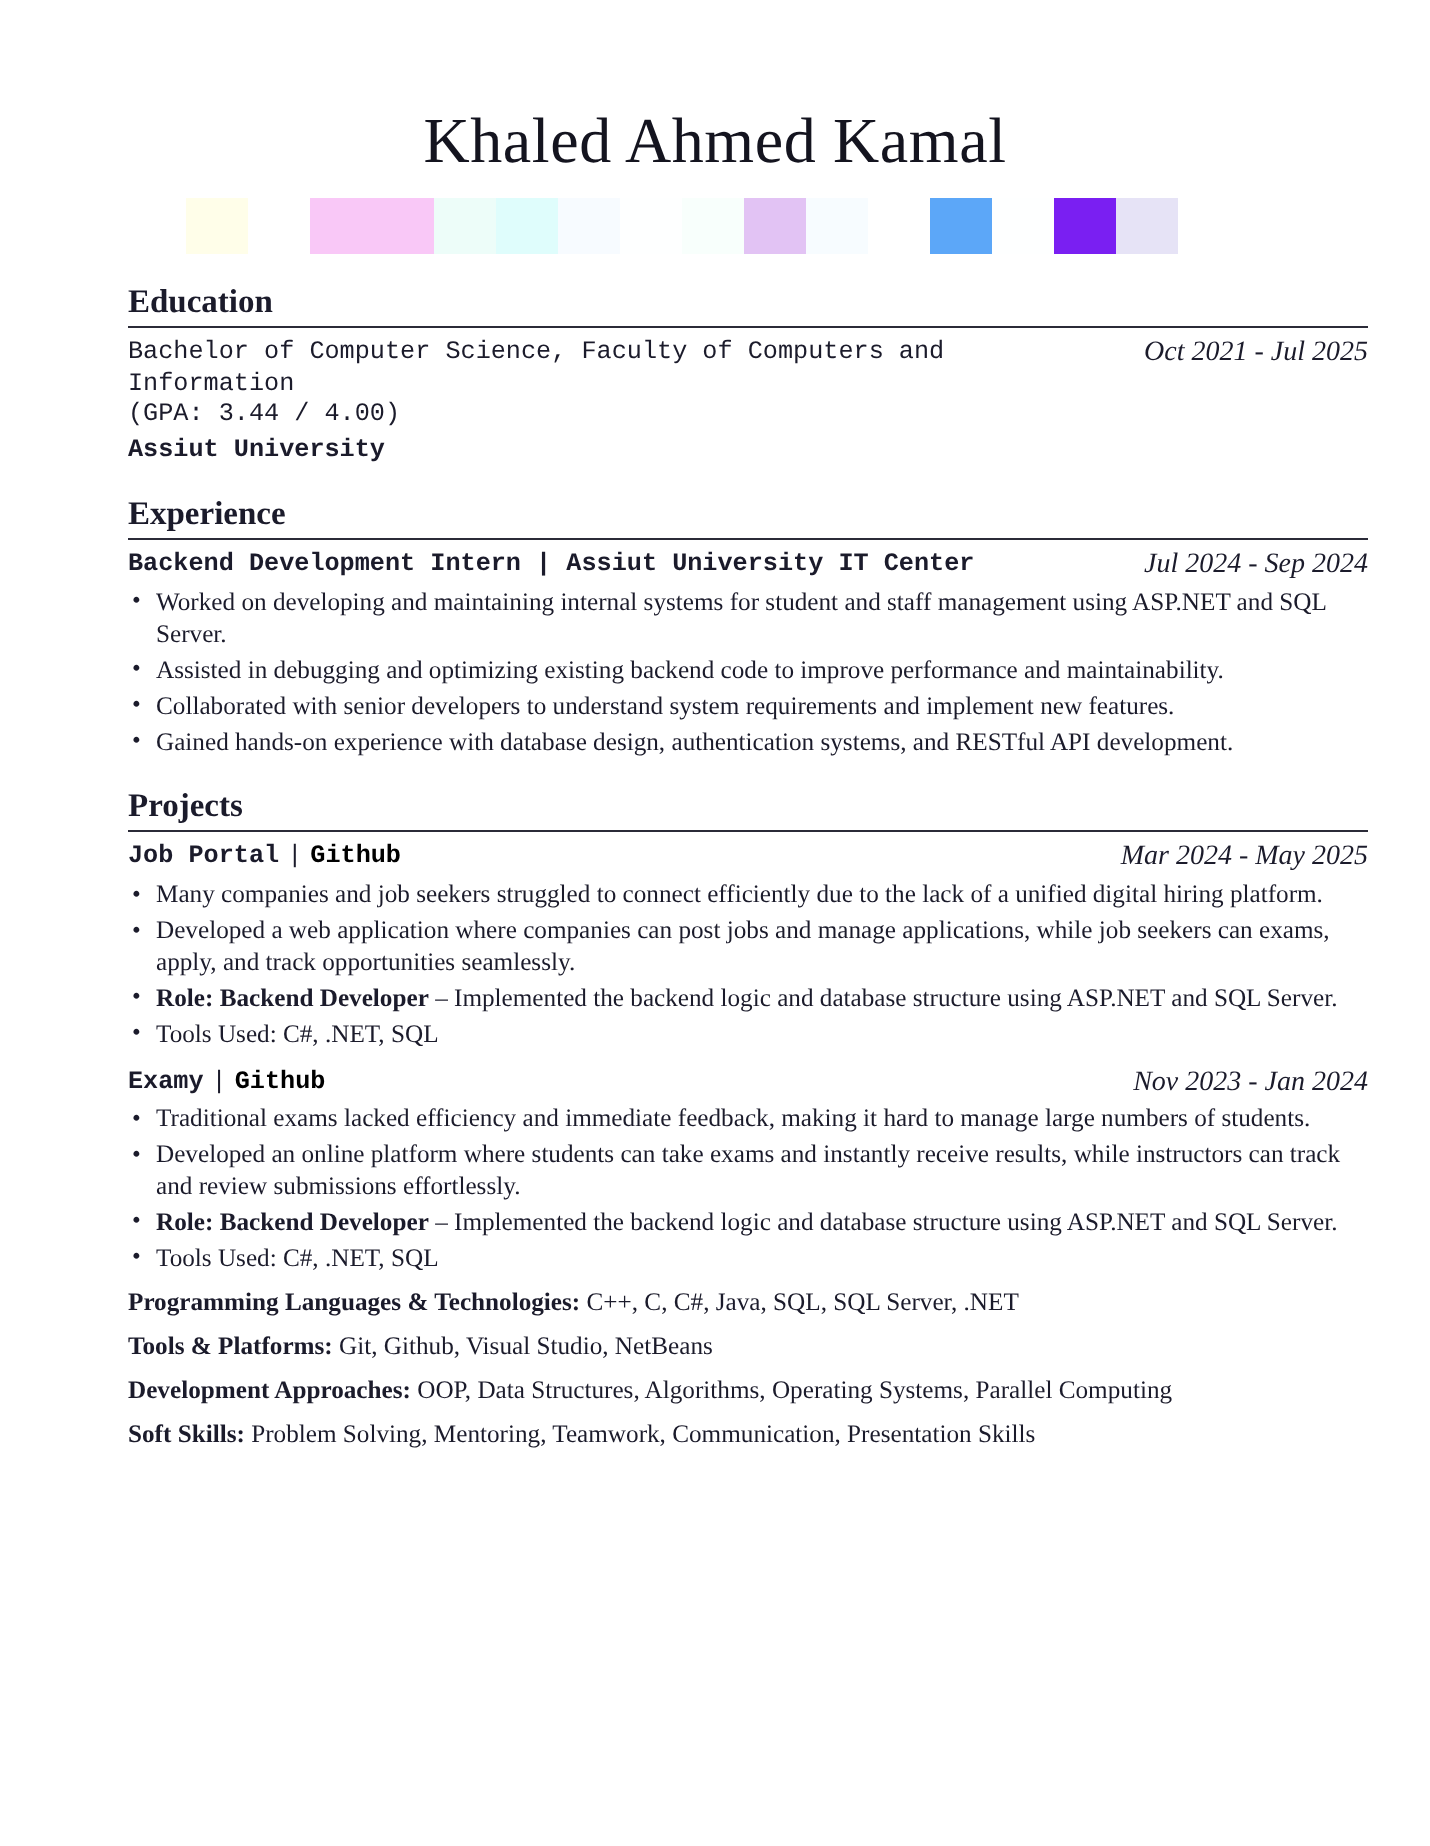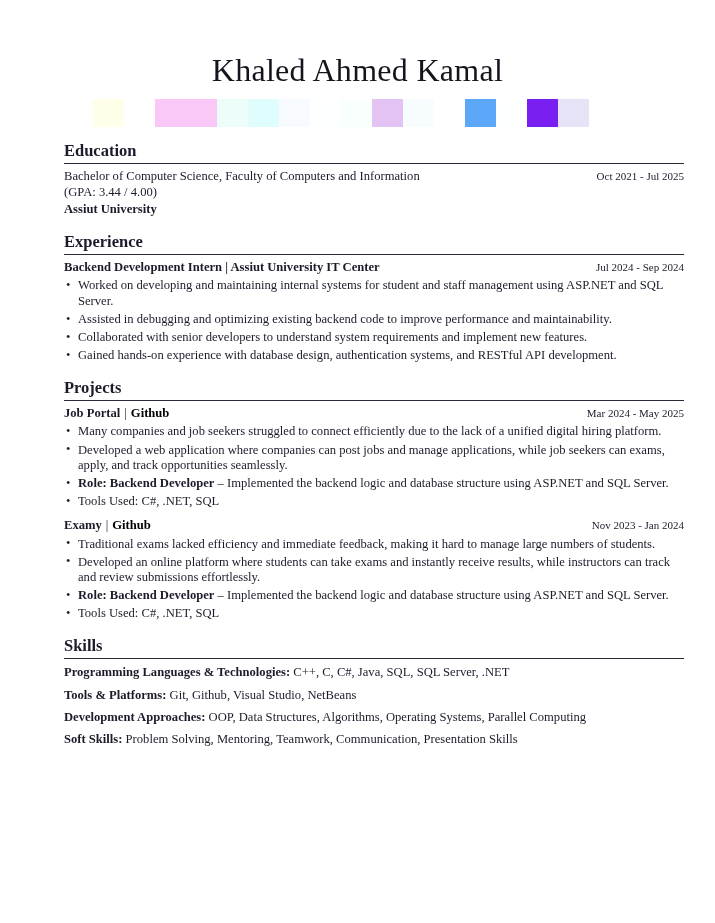--- a/index.html
+++ b/index.html
@@ -38,22 +38,22 @@
     border-bottom: 1.5px solid #2b2b38;
     line-height: 19px;
   }
 
   .body-text, .row, li, .skill-line { font-size: 12.6px; line-height: 15.6px; }
 
   .row {
     display: flex; justify-content: space-between; align-items: flex-start;
     margin-top: 5px;
   }
-  .row .left { max-width: 455px; }
-  .date { white-space: nowrap; font-size: 11px; padding-left: 10px; }
+  .row .left { max-width: 455px; font-family: Liberation Mono, monospace; }
+  .date { white-space: nowrap; font-size: 14px; padding-left: 10px; font-style: italic; }
 
   .b { font-weight: 700; }
 
   .edu-school { margin-top: 2px; }
 
   ul.bullets { margin: 3px 0 0 0; padding: 0; list-style: none; }
   ul.bullets li { position: relative; padding-left: 14px; margin-top: 2.5px; }
   ul.bullets li::before {
     content: "•";
     position: absolute; left: 2px; top: -0.5px;
@@ -150,21 +150,20 @@
         <ul class="bullets">
           <li><span class="b"></span><span>Traditional exams lacked efficiency and immediate feedback, making it hard to manage large numbers of students.</span></li>
           <li><span class="b"></span><span>Developed an online platform where students can take exams and instantly receive results, while instructors can track and review submissions effortlessly.</span></li>
           <li><span class="b">Role: Backend Developer</span><span> – Implemented the backend logic and database structure using ASP.NET and SQL Server.</span></li>
           <li><span class="b"></span><span>Tools Used: C#, .NET, SQL</span></li>
         </ul>
       </div>
     </section>
 
     <section>
-      <h2 class="sec-h">Skills</h2>
       <div class="skill-line">
         <span class="b">Programming Languages &amp; Technologies:</span>
         <span>C++, C, C#, Java, SQL, SQL Server, .NET</span>
       </div>
       <div class="skill-line">
         <span class="b">Tools &amp; Platforms:</span>
         <span>Git, Github, Visual Studio, NetBeans</span>
       </div>
       <div class="skill-line">
         <span class="b">Development Approaches:</span>

